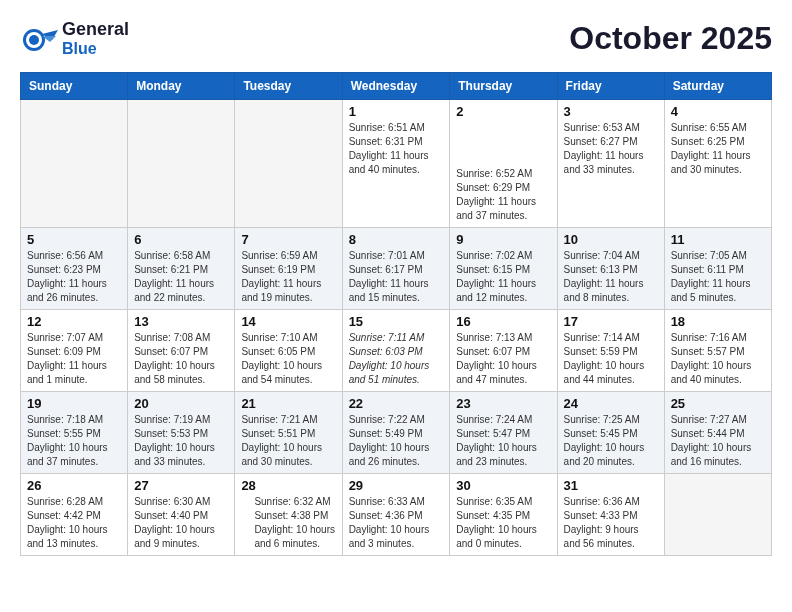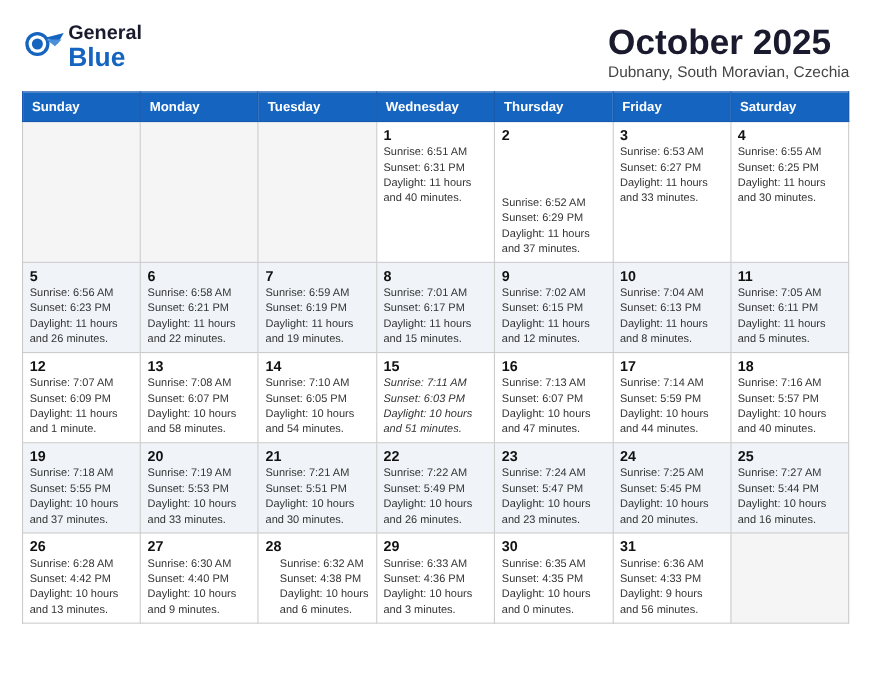--- a/index.html
+++ b/index.html
@@ -15,21 +15,21 @@
       justify-content: space-between;
       align-items: flex-start;
       margin-bottom: 10px;
     }
     .logo {
       display: flex;
       flex-direction: column;
       align-items: flex-start;
     }
     .title-block {
-      text-align: left;
+      text-align: center;
     }
     .month-title {
       font-size: 32px;
       font-weight: bold;
       color: #1a1a2e;
     }
     .subtitle {
       font-size: 14px;
       color: #444;
     }
@@ -86,27 +86,26 @@
         <svg width="38" height="38" viewBox="0 0 38 38">
           <circle cx="14" cy="20" r="11" fill="#1565c0"></circle>
           <circle cx="14" cy="20" r="8" fill="white"></circle>
           <circle cx="14" cy="20" r="5" fill="#1565c0"></circle>
           <polygon points="22,14 38,10 32,20" fill="#1565c0"></polygon>
           <polygon points="22,16 36,16 30,22" fill="#4a90d9"></polygon>
         </svg>
       </div>
       <div>
         <div style="font-size:18px;font-weight:bold;color:#1a1a2e;line-height:1.1;">General</div>
-        <div style="font-size:24px;font-weight:bold;color:#1565c0;line-height:1.1;">Blue</div>
+        <div style="font-size:16px;font-weight:bold;color:#1565c0;line-height:1.1;">Blue</div>
       </div>
     </div>
   </div>
   <div class="title-block">
     <div class="month-title">October 2025</div>
-    <div class="subtitle">Dubnany, South Moravian, Czechia</div>
   </div>
 </div>
 
 <table class="calendar">
   <thead>
     <tr>
     <th>Sunday</th>
         <th>Monday</th>
         <th>Tuesday</th>
         <th>Wednesday</th>

